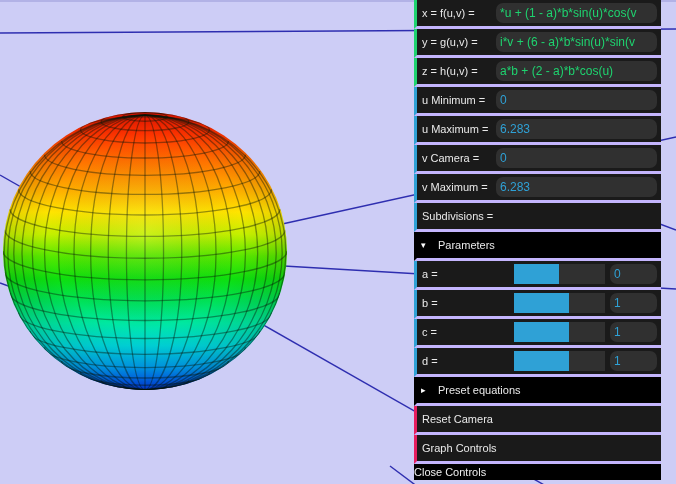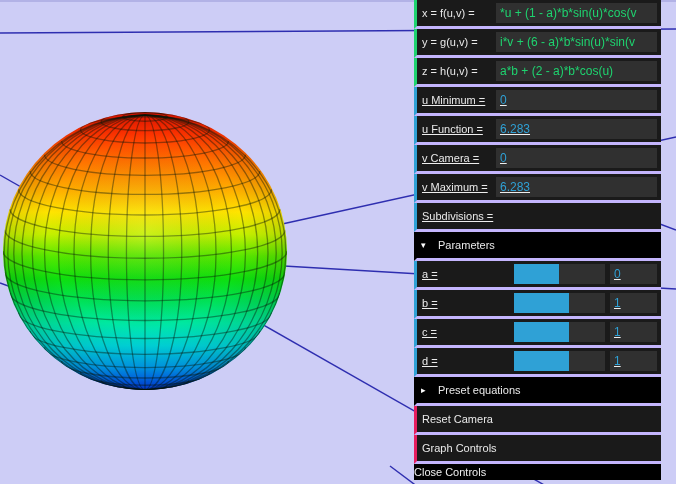--- a/index.html
+++ b/index.html
@@ -8,30 +8,30 @@
   #scene{position:absolute;left:0;top:0;width:676px;height:484px;display:block;}
 
   
   #panel{position:absolute;left:414px;top:0;width:247px;background:#000;
          font-size:11px;color:#eee;}
   #rows{list-style:none;margin:0;padding:0;}
   #rows li{display:flex;align-items:center;height:26px;background:#1a1a1a;
            border-left:3px solid #1a1a1a;border-bottom:3px solid #c4b5fd;
            box-sizing:content-box;}
   #rows li.t-string{border-left-color:var(--c-string);}
-  #rows li.t-number,#rows li.t-slider{border-left-color:var(--c-number);text-decoration:underline;}
+  #rows li.t-number,#rows li.t-slider{border-left-color:var(--c-number);}
   #rows li.t-function{border-left-color:var(--c-function);cursor:pointer;align-items:center;}
   #rows li.t-folder{background:#000;border-left-color:#000;cursor:pointer;}
   .lbl{padding-left:5px;white-space:nowrap;overflow:hidden;color:#e9e9e9;}
   .t-string .lbl,.t-number .lbl{width:74px;flex:0 0 74px;}
   .t-slider .lbl{width:92px;flex:0 0 92px;}
   .arrow{display:inline-block;width:12px;padding-left:4px;color:#fff;font-size:9px;}
   .field{background:#303030;height:20px;flex:1;margin:0 4px 0 0;display:flex;
          align-items:center;padding:0 4px;overflow:hidden;white-space:nowrap;
-         font-size:12px;cursor:text;}
+         font-size:12px;cursor:text;border-radius:7px;}
   .field.string{color:var(--c-string);}
   .field.number{color:var(--c-number);}
   .slider{width:91px;height:20px;background:#303030;margin-right:5px;
           position:relative;cursor:ew-resize;flex:0 0 91px;}
   .slider .fill{position:absolute;left:0;top:0;bottom:0;background:var(--c-number);}
   .vbox{flex:0 0 39px;}
   #close-btn{height:16px;line-height:16px;background:#000;text-align:left;
              color:#eee;cursor:pointer;font-size:11px;}
 </style>
 </head>
@@ -136,21 +136,21 @@
         </li>
         <li class="t-string">
           <span class="lbl">z = h(u,v) =</span>
           <div class="field string">a*b + (2 - a)*b*cos(u)</div>
         </li>
         <li class="t-number">
           <span class="lbl">u Minimum =</span>
           <div class="field number">0</div>
         </li>
         <li class="t-number">
-          <span class="lbl">u Function =</span>
+          <span class="lbl">u Maximum =</span>
           <div class="field number">6.283</div>
         </li>
         <li class="t-number">
           <span class="lbl">v Camera =</span>
           <div class="field number">0</div>
         </li>
         <li class="t-number">
           <span class="lbl">v Maximum =</span>
           <div class="field number">6.283</div>
         </li>

